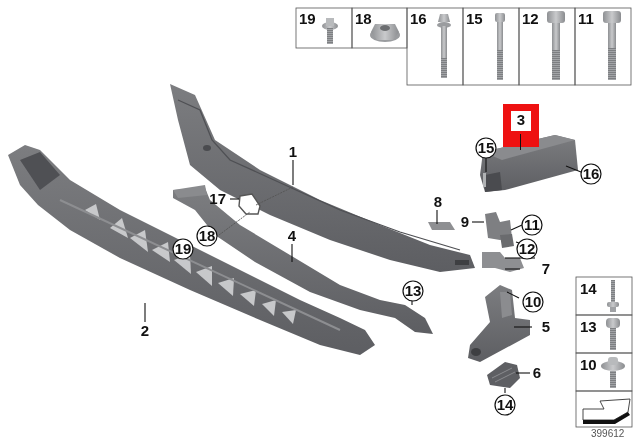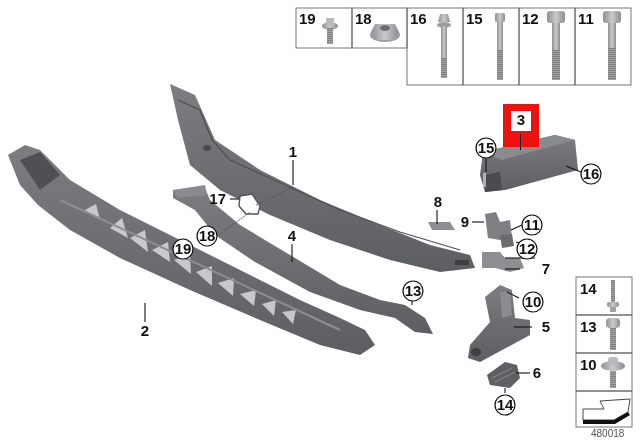--- a/index.html
+++ b/index.html
@@ -252,13 +252,13 @@
     <text class="callout-text" x="465" y="227" text-anchor="middle">9</text>
     <text class="callout-text" x="226" y="204" text-anchor="end">17</text>
   </g>
 </svg>
 
 <div class="hl-box" style="left:503px; top:104px; width:36px; height:43px;">
   <div class="hl-inner" style="left:8px; top:7px; width:20px; height:20px;">3</div>
 </div>
 <div style="position:absolute; left:520px; top:134px; width:1px; height:16px; background:#111;"></div>
 
-<div class="cat-num">480018</div>
+<div class="cat-num">399612</div>
 
 </body></html>

